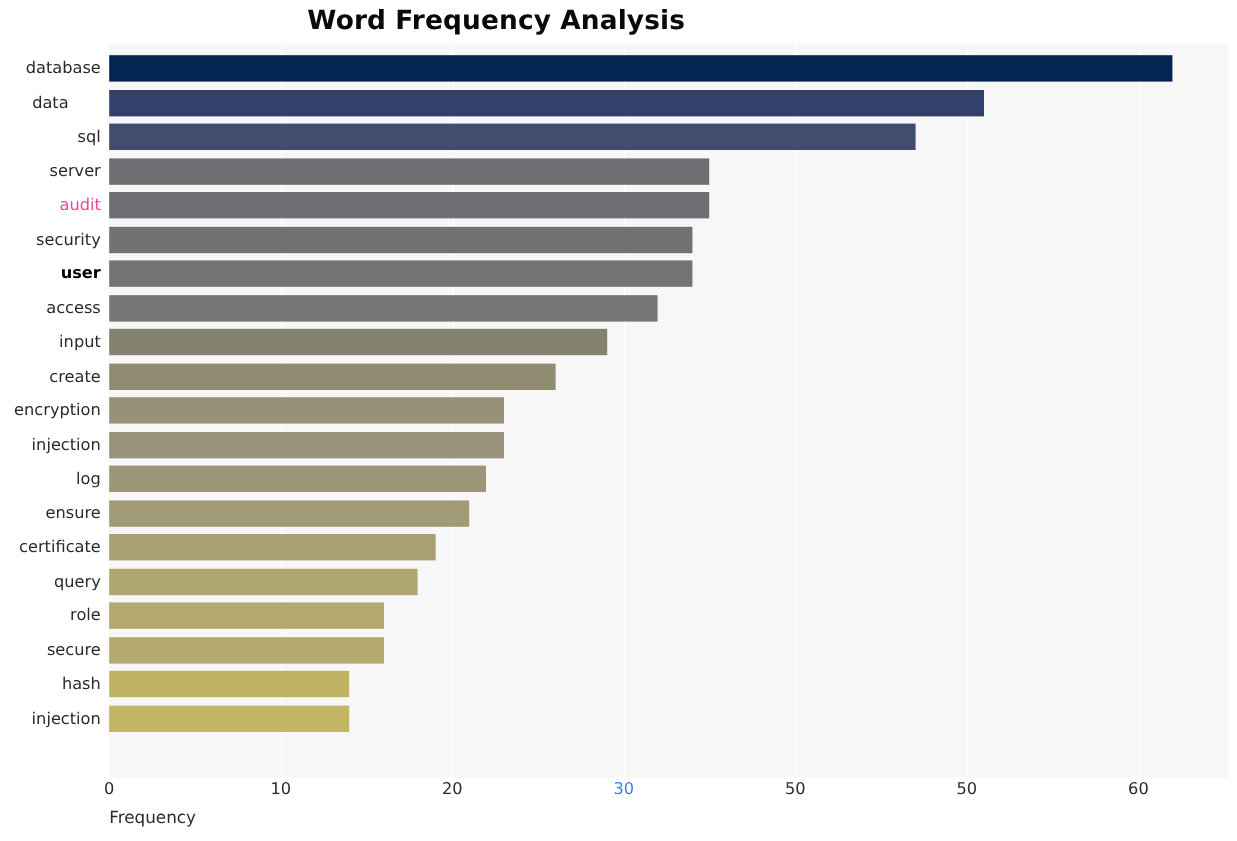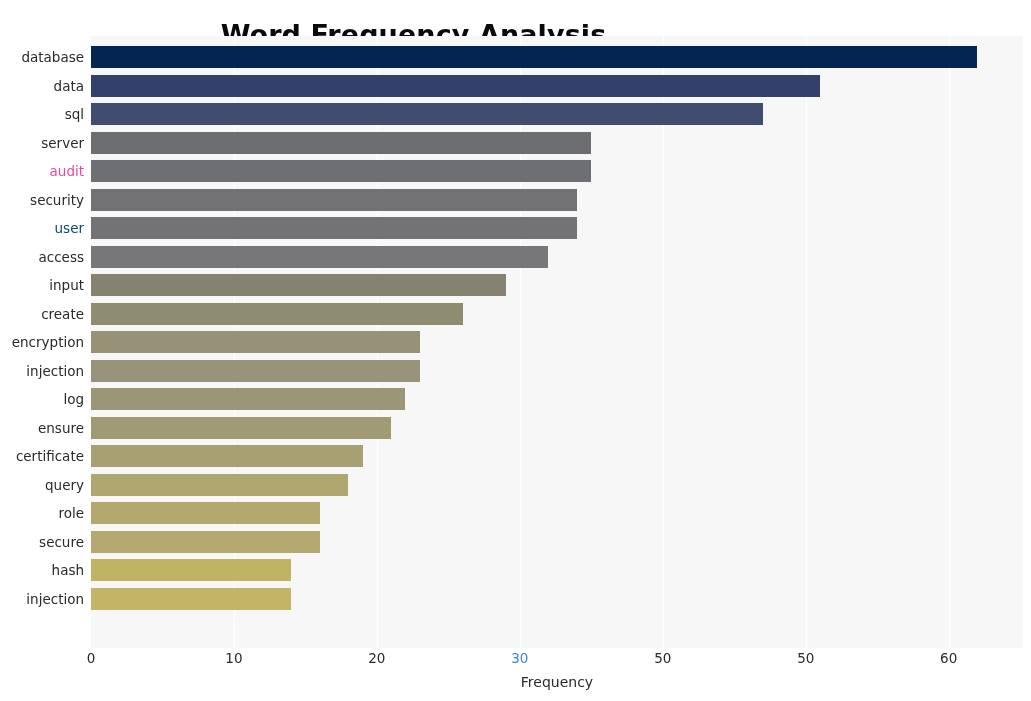--- a/index.html
+++ b/index.html
@@ -25,25 +25,24 @@
     background: #ffffff;
   }
 
   
   #chart-title {
     position: absolute;
     left: 0;
     top: 5px;
     width: 827px;
     text-align: center;
-    font-size: 27px;
+    font-size: 22px;
     font-weight: bold;
     color: #0a0a0a;
     letter-spacing: 0.1px;
-    margin-top: 14px;
   }
 
   
   #plot-area {
     position: absolute;
     left: 91px;
     top: 36px;
     width: 932px;
     height: 612px;
     background: #f7f7f8;
@@ -110,21 +109,21 @@
     font-size: 13.5px;
     color: #2a2a2a;
     white-space: nowrap;
   }
 
   #xaxis-label {
     position: absolute;
     left: 91px;
     top: 674px;
     width: 932px;
-    text-align: center;
+    text-align: left;
     font-size: 14px;
     color: #2a2a2a;
   }
 </style>
 </head>
 <body>
 
 <div id="figure" style="background: rgb(255, 255, 255);">
 
   <div id="chart-title" style="color: rgb(10, 10, 10);">Word Frequency Analysis</div>
@@ -197,26 +196,26 @@
           <div class="bar" style="background: rgb(192, 179, 99);"></div>
         </div>
         <div class="bar-row" title="injection: 14" style="top: 551.845px; width: 200.123px;">
           <div class="bar" style="background: rgb(194, 181, 101);"></div>
         </div>
       </div>
   </div>
 
   <div id="ylabels-layer">
       <div class="ytick" style="top: 10px; color: rgb(42, 42, 42);">database</div>
-      <div class="ytick" style="top: 38.5182px; color: rgb(42, 42, 42);">data</div>
+      <div class="ytick" style="top: 38.5182px; color: rgb(42, 42, 42); text-align: center;">data</div>
       <div class="ytick" style="top: 67.0363px; color: rgb(42, 42, 42);">sql</div>
       <div class="ytick" style="top: 95.5545px; color: rgb(42, 42, 42);">server</div>
       <div class="ytick" style="top: 124.073px; color: #ec4899;">audit</div>
       <div class="ytick" style="top: 152.591px; color: rgb(42, 42, 42);">security</div>
-      <div class="ytick" style="top: 181.109px; color: #0c4a6e;">user</div>
+      <div class="ytick" style="top: 181.109px; color: #000000; font-weight: bold;">user</div>
       <div class="ytick" style="top: 209.627px; color: rgb(42, 42, 42);">access</div>
       <div class="ytick" style="top: 238.145px; color: rgb(42, 42, 42);">input</div>
       <div class="ytick" style="top: 266.664px; color: rgb(42, 42, 42);">create</div>
       <div class="ytick" style="top: 295.182px; color: rgb(42, 42, 42);">encryption</div>
       <div class="ytick" style="top: 323.7px; color: rgb(42, 42, 42);">injection</div>
       <div class="ytick" style="top: 352.218px; color: rgb(42, 42, 42); padding-left: 12px;">log</div>
       <div class="ytick" style="top: 380.736px; color: rgb(42, 42, 42);">ensure</div>
       <div class="ytick" style="top: 409.254px; color: rgb(42, 42, 42);">certificate</div>
       <div class="ytick" style="top: 437.773px; color: rgb(42, 42, 42);">query</div>
       <div class="ytick" style="top: 466.291px; color: rgb(42, 42, 42);">role</div>

